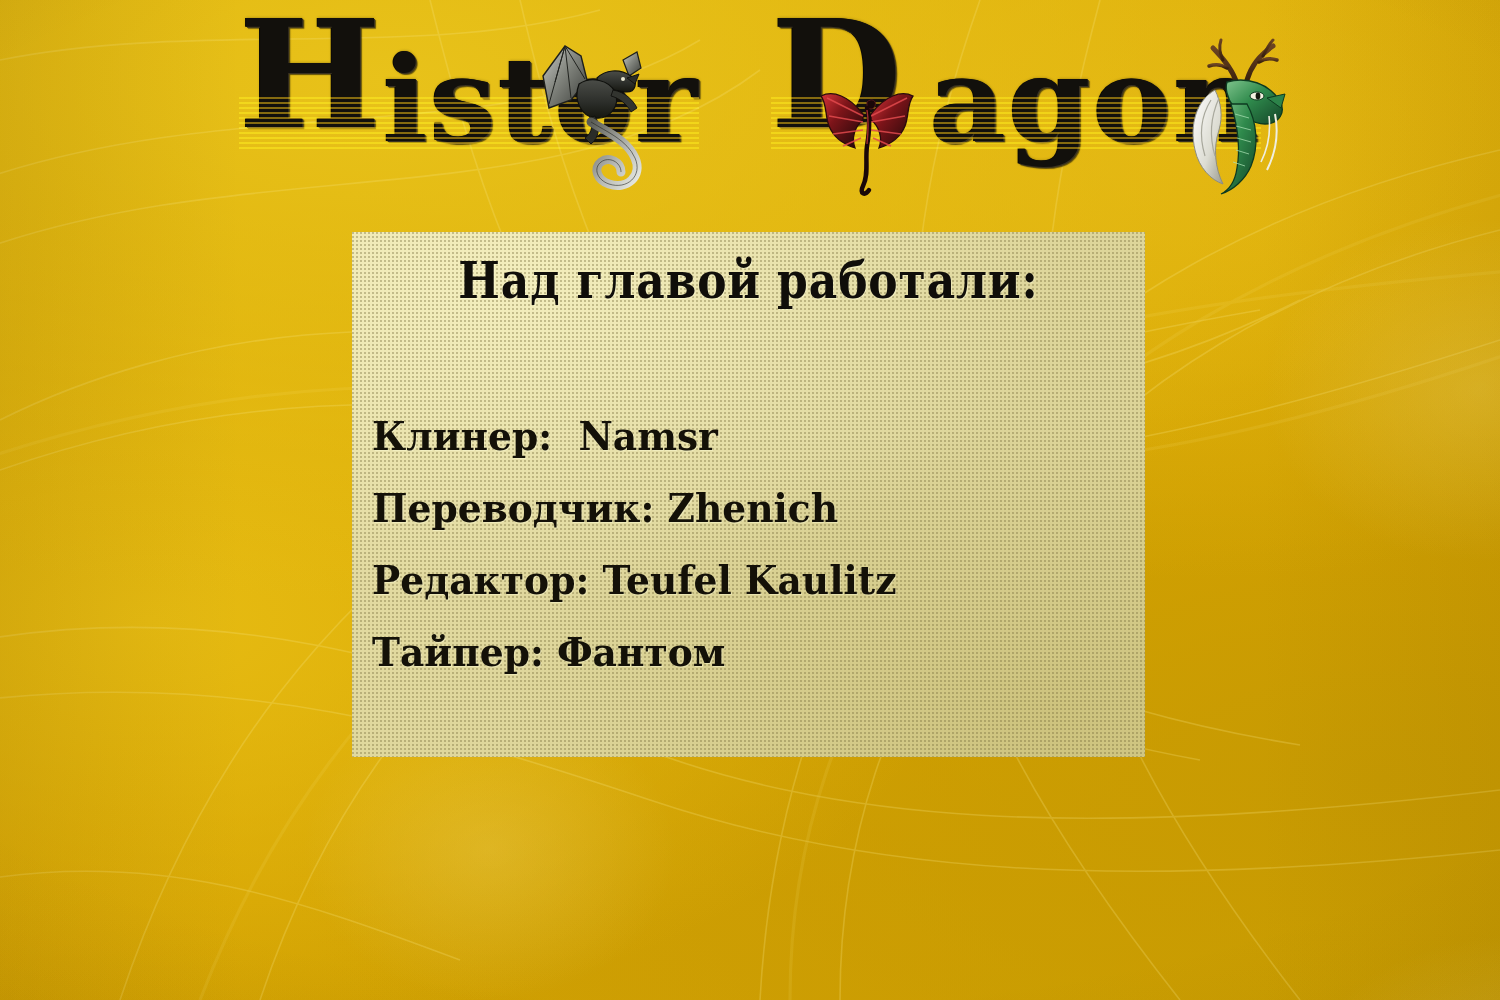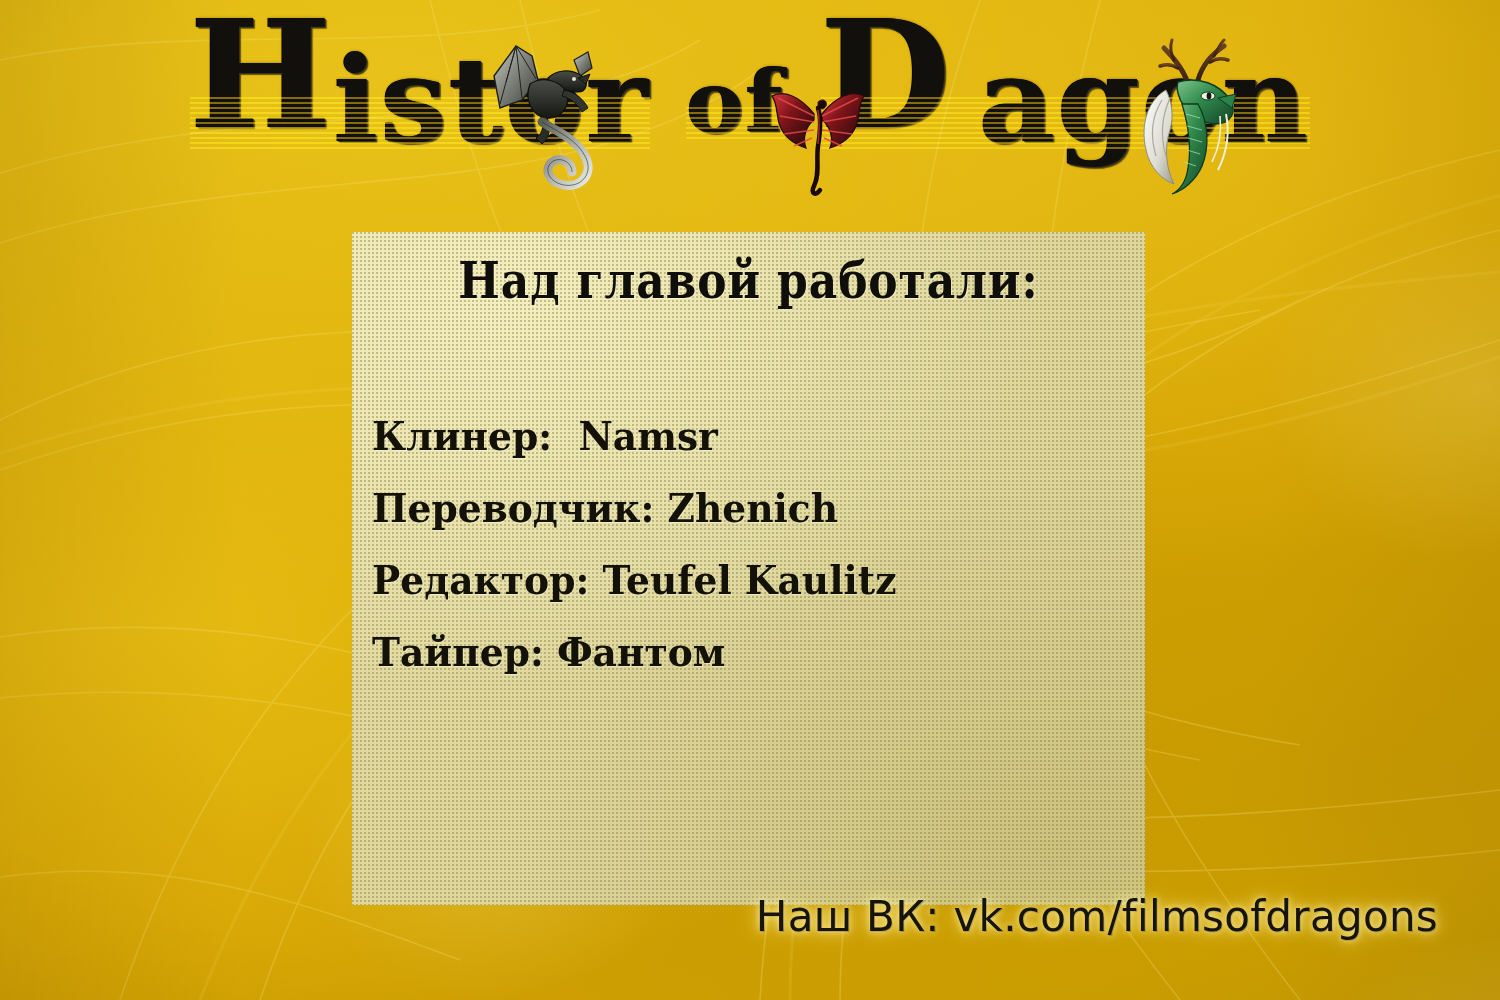--- a/index.html
+++ b/index.html
@@ -134,21 +134,21 @@
   #dragon-red   { left: 572px; top: 52px;  width: 112px; height: 122px; }
   
   #dragon-green { left: 936px; top: 14px;  width: 118px; height: 160px; }
 
   
   #credits-panel {
     position: absolute;
     left: 352px;
     top: 232px;
     width: 793px;
-    height: 673px;
+    height: 525px;
     background-color: #e2dba2;
     background-image:
       radial-gradient(circle at 1px 1px, rgba(120,110,60,0.38) 0.9px, rgba(120,110,60,0) 1.2px),
       radial-gradient(120% 100% at 20% 10%, rgba(255,252,210,0.55), rgba(255,252,210,0) 58%),
       radial-gradient(110% 90% at 88% 92%, rgba(176,160,70,0.30), rgba(176,160,70,0) 62%),
       linear-gradient(135deg, #e8e0a8 0%, #dfd79c 45%, #d9d194 100%);
     background-size: 4px 4px, 100% 100%, 100% 100%, 100% 100%;
     box-shadow: 0 0 0 0 rgba(0,0,0,0);
   }
 
@@ -246,21 +246,20 @@
   <div class="bg-layer" id="bg-blooms"></div>
   <div class="bg-layer" id="bg-vignette"></div>
 
   <div id="title-banner">
     <div id="title-row">
 
       <span class="title-word"><span class="title-cap">H</span><span>istor</span></span>
 
       <span class="gap-md"></span>
 
-      <span class="title-word small">of</span>
 
       <span class="gap-md"></span>
 
       <span class="title-word"><span class="title-cap">D</span><span class="gap-sm"></span><span>agon</span></span>
 
       <svg class="dragon" id="dragon-grey" viewBox="0 0 126 165">
         <defs>
           <linearGradient id="gWing" x1="0" y1="0" x2="1" y2="1">
             <stop offset="0%" stop-color="#c9cbc6"></stop>
             <stop offset="45%" stop-color="#83867f"></stop>
@@ -378,15 +377,14 @@
 
       <div class="credit-line"><span class="credit-role">Переводчик:</span><span class="credit-name"> Zhenich</span></div>
 
       <div class="credit-line"><span class="credit-role">Редактор:</span><span class="credit-name"> Teufel Kaulitz</span></div>
 
       <div class="credit-line"><span class="credit-role">Тайпер:</span><span class="credit-name"> Фантом</span></div>
 
     </div>
   </div>
 
-  <div id="vk-line">Наш ВК: vk.com/filmsofdragons</div>
 
 </div>
 
 </body></html>

